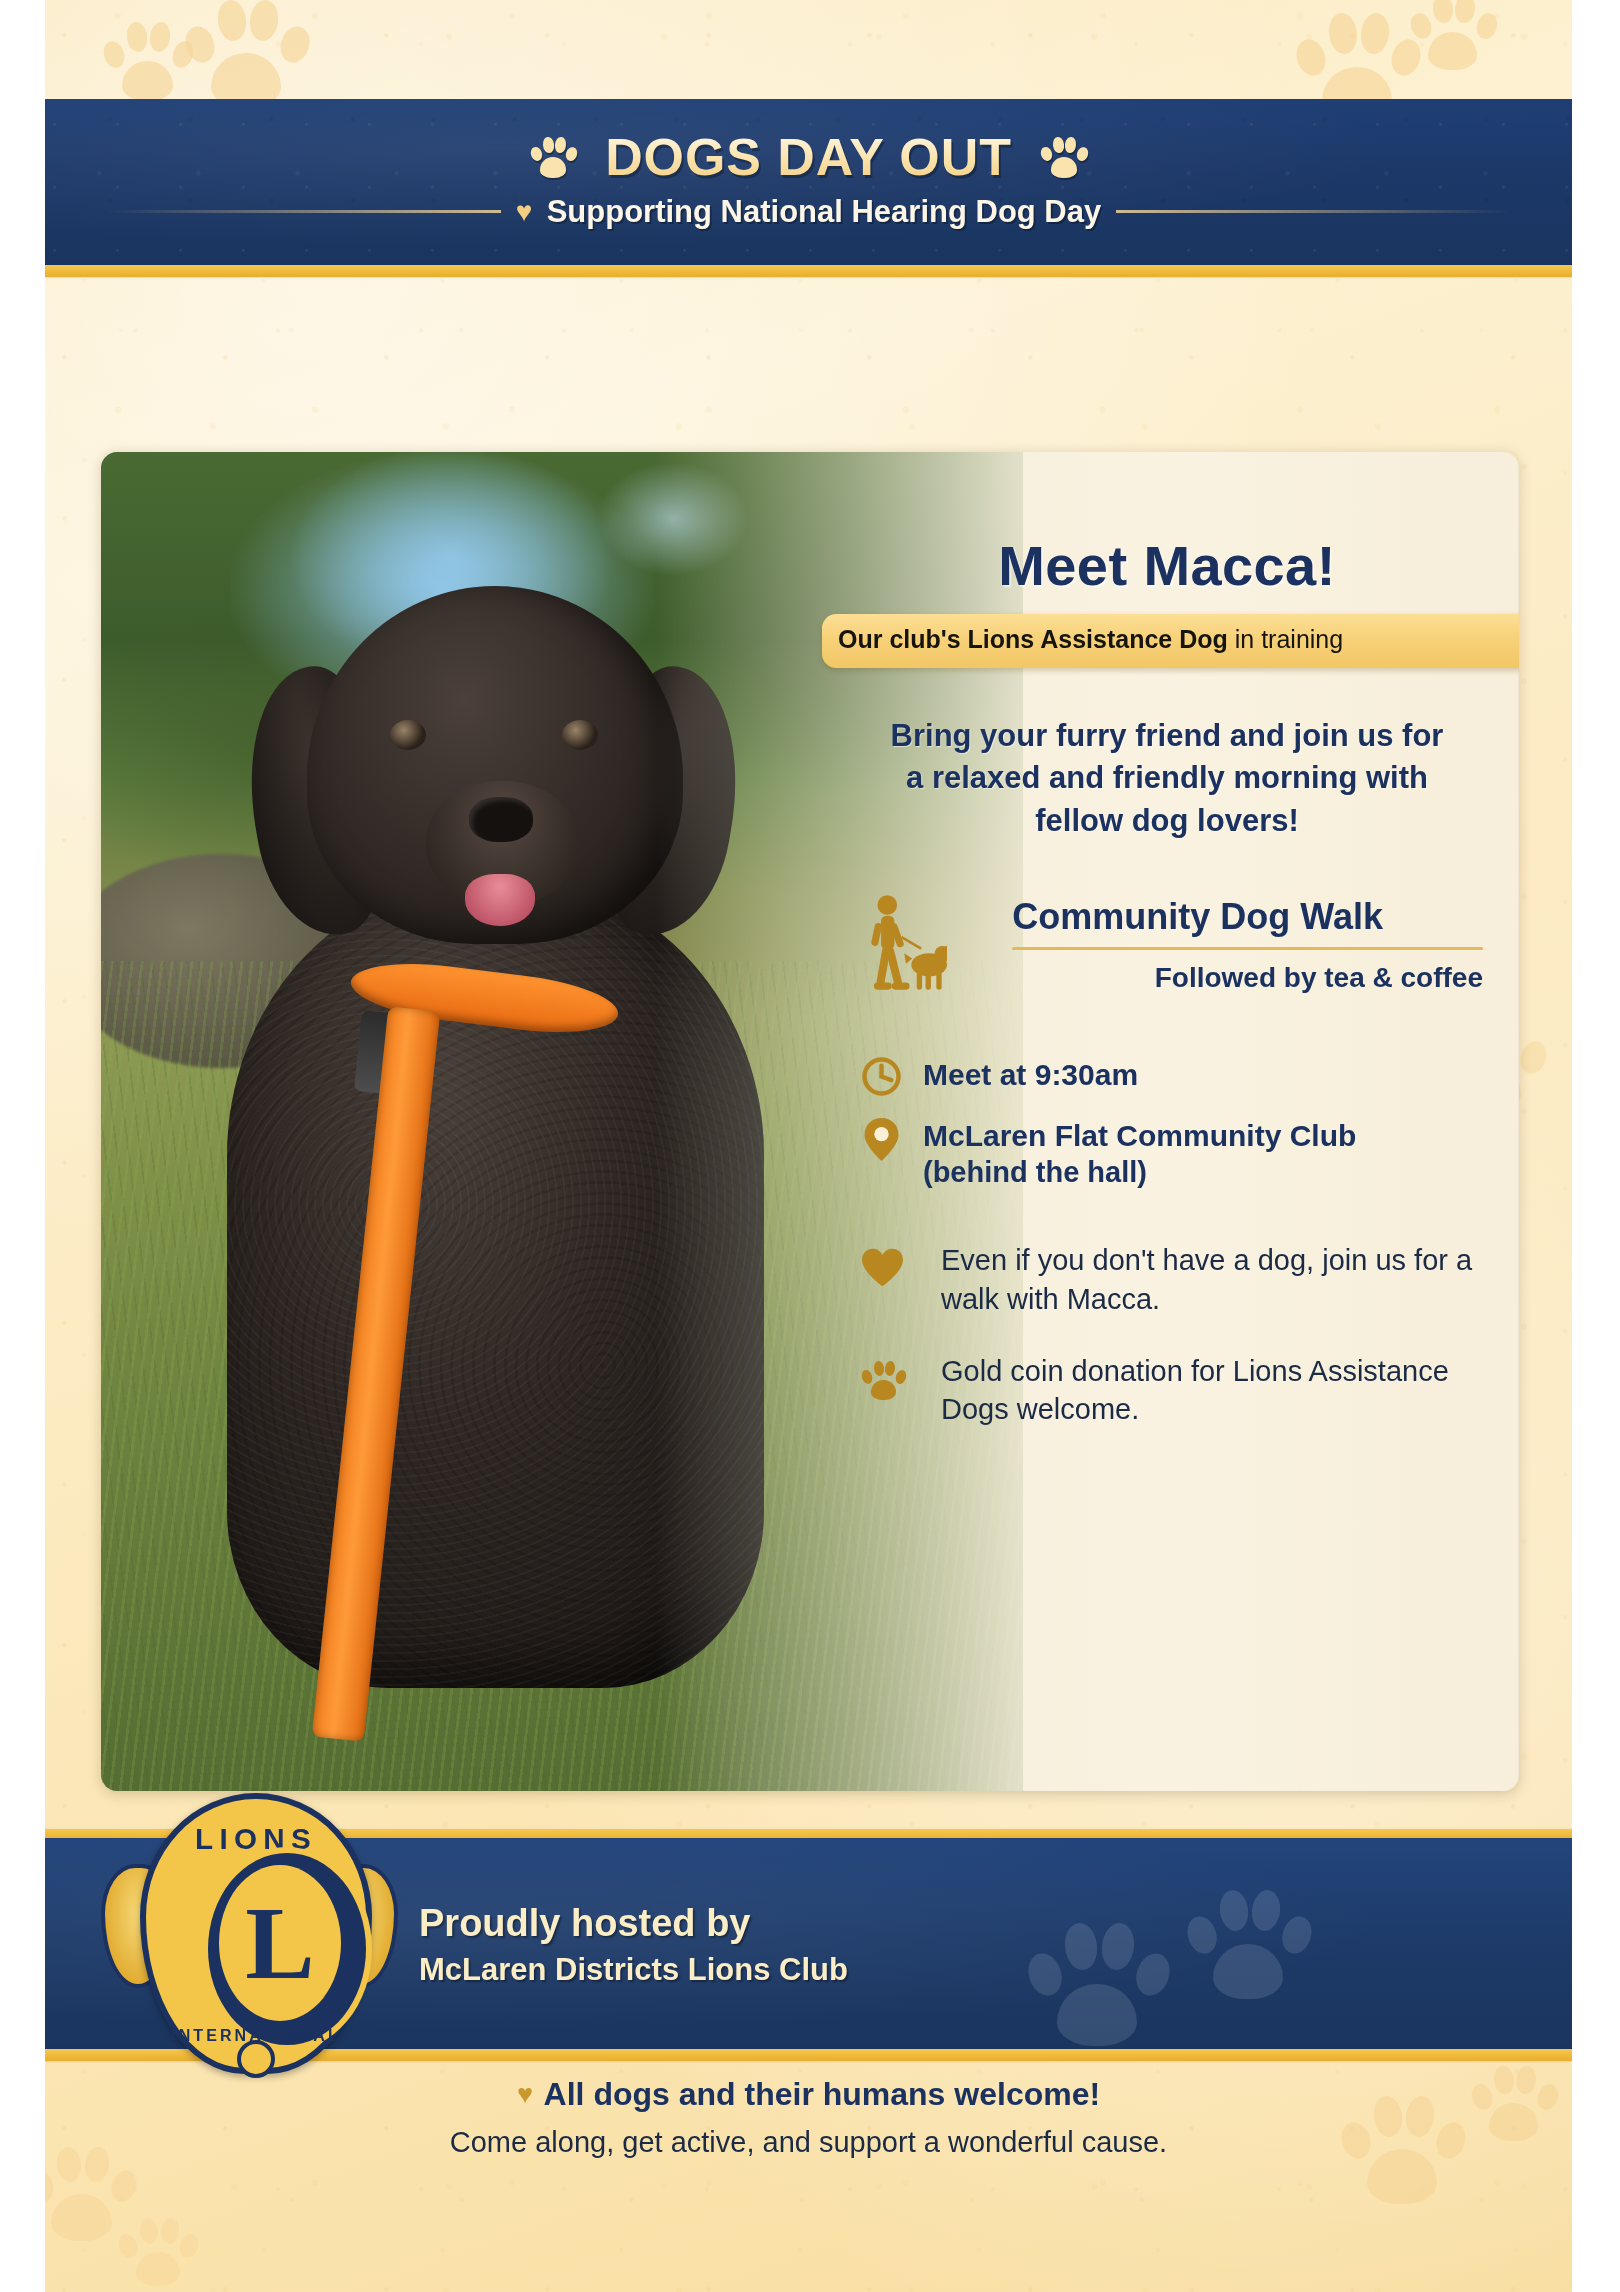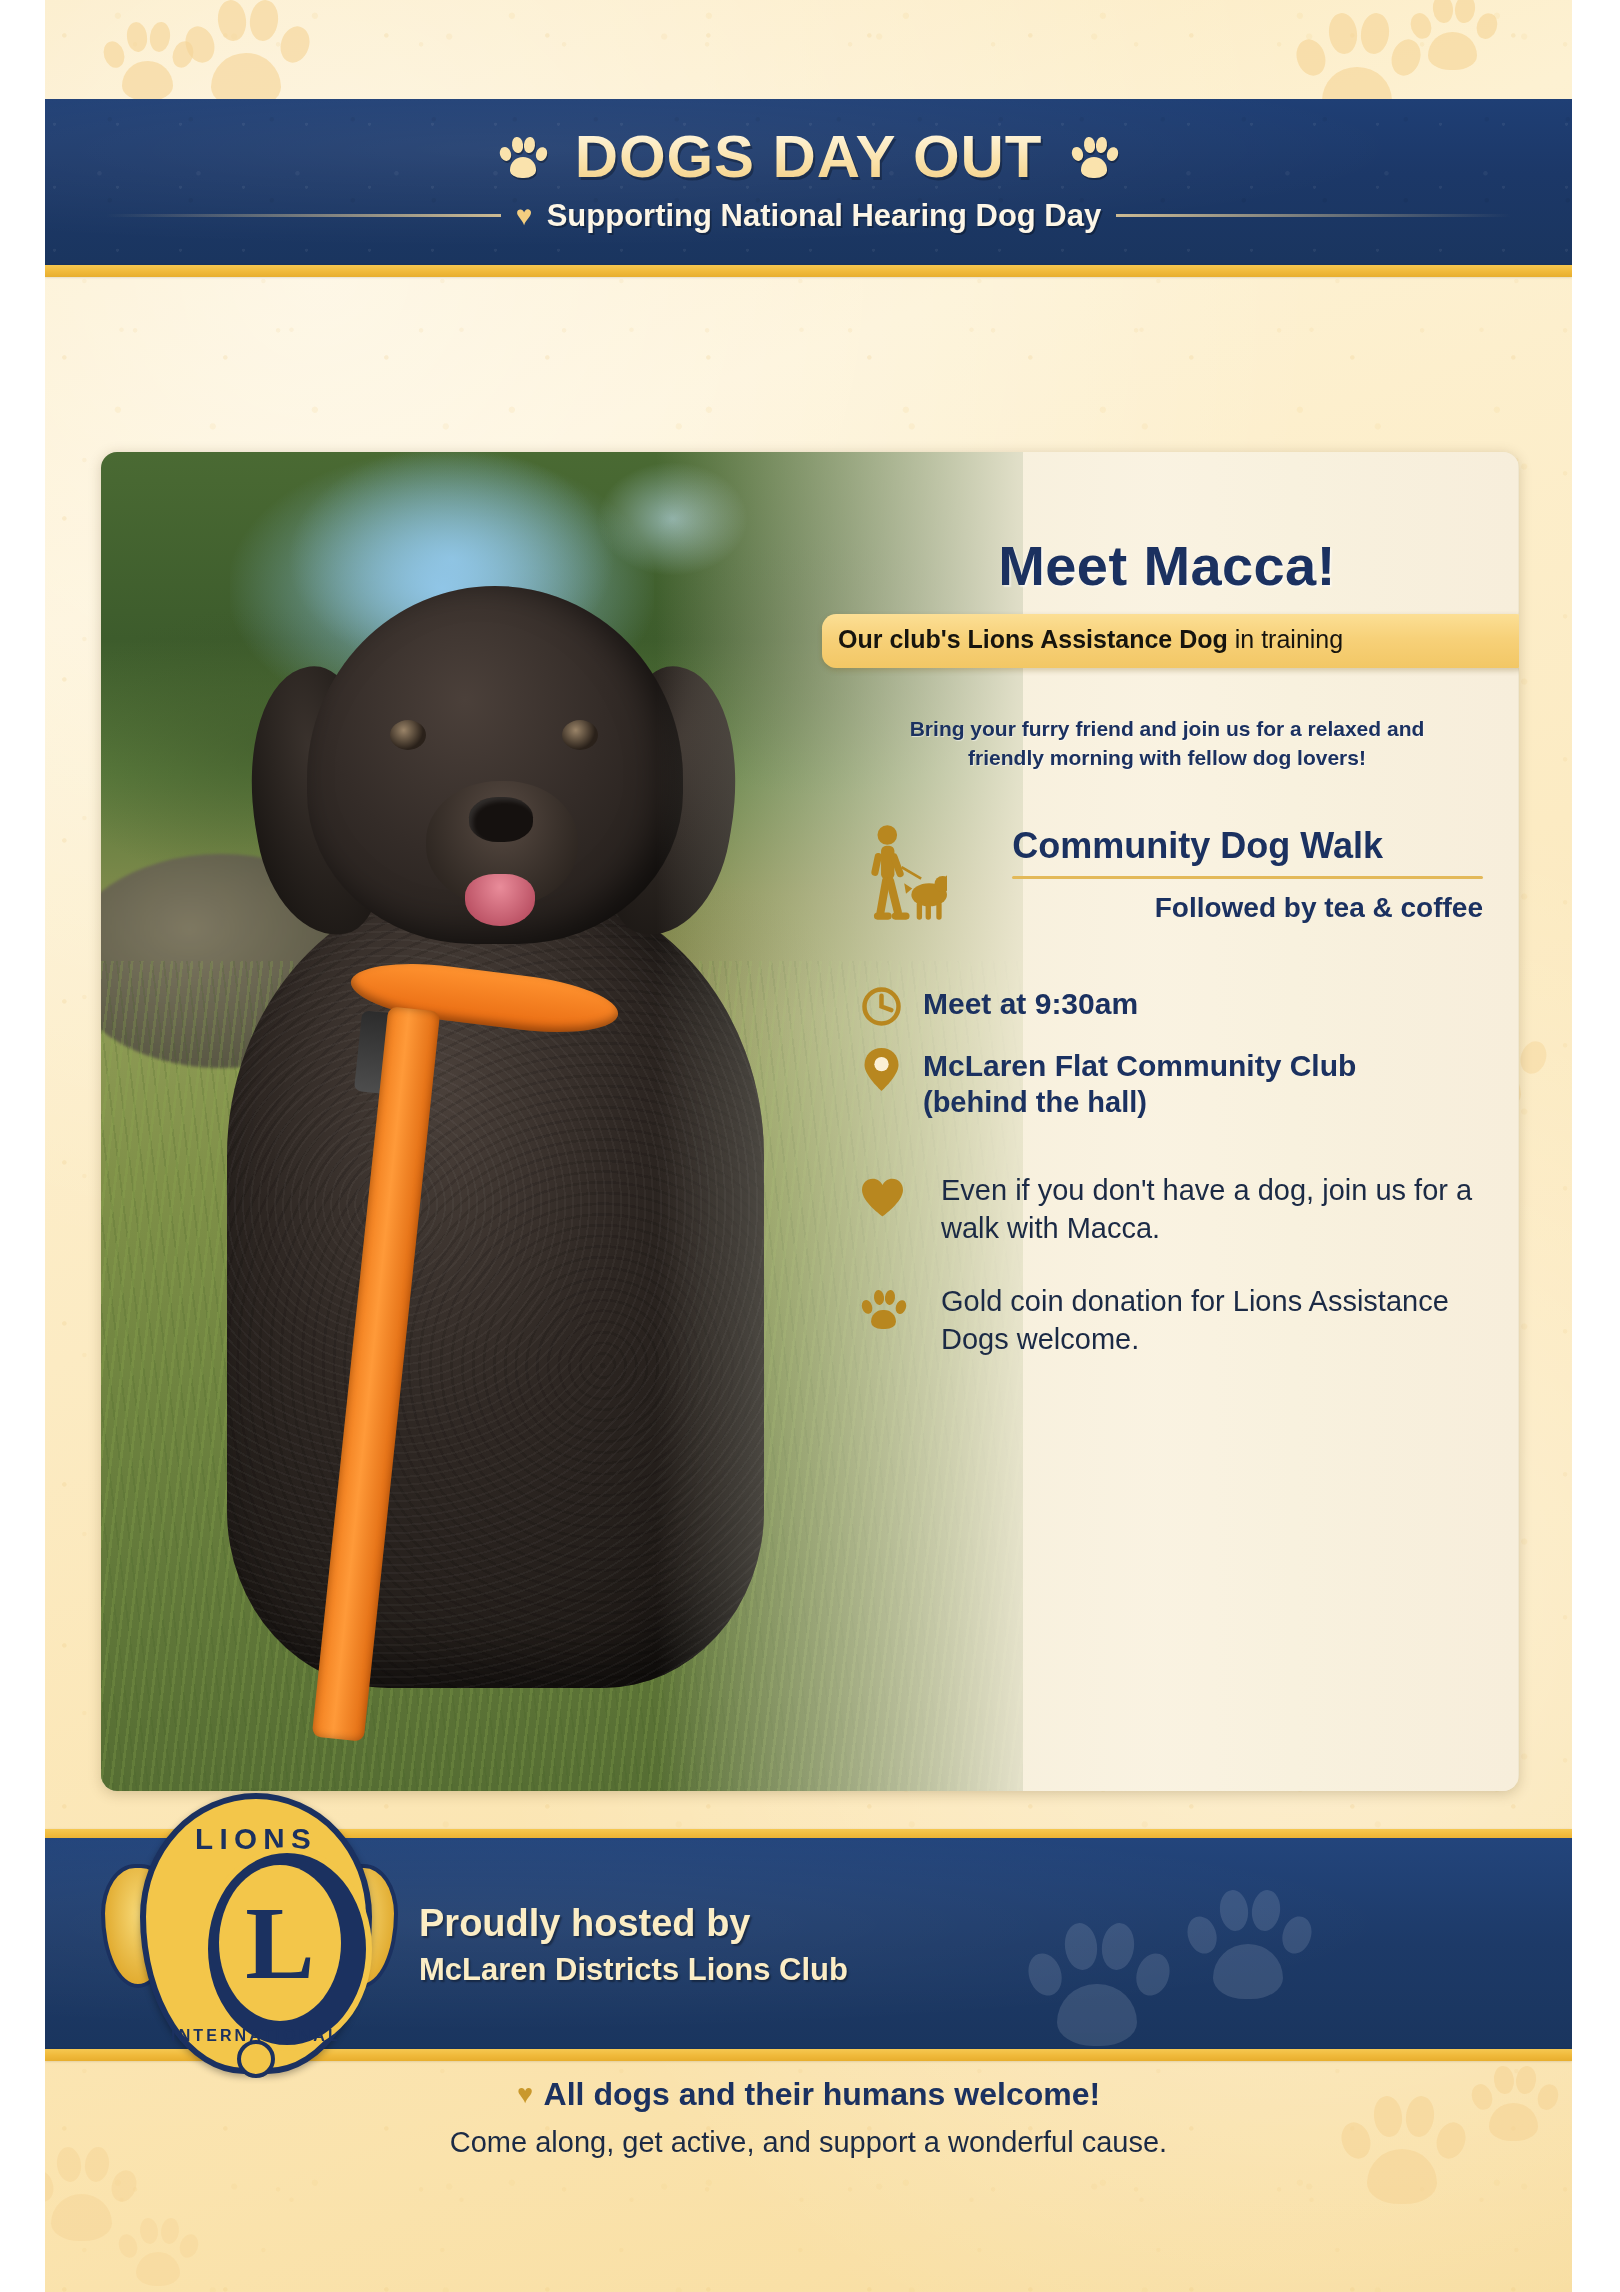--- a/index.html
+++ b/index.html
@@ -63,21 +63,21 @@
     background-image:
       radial-gradient(circle at 15% 40%, rgba(255,255,255,.5) 0 1.3px, transparent 1.8px),
       radial-gradient(circle at 55% 75%, rgba(255,255,255,.4) 0 1.8px, transparent 2.7px),
       radial-gradient(circle at 80% 25%, rgba(0,0,0,.35) 0 1.8px, transparent 2.7px);
     background-size:63px 63px,99px 99px,81px 81px;
   }
   .header-inner{position:relative;height:100%;display:flex;flex-direction:column;
     align-items:center;justify-content:center;}
   .title-row{display:flex;align-items:center;justify-content:center;gap:27px;margin-top:-3.6px;}
   .poster-title{
-    font-size:60px;font-weight:800;letter-spacing:0.9px;
+    font-size:52px;font-weight:800;letter-spacing:0.9px;
     color:#fceecb;
     background:linear-gradient(180deg,#fff8e4 0%,#fae2ab 55%,#f3cf85 100%);
     -webkit-background-clip:text;background-clip:text;-webkit-text-fill-color:transparent;
     filter:drop-shadow(2.7px 3.6px 0 rgba(0,0,0,.28));
     white-space:nowrap;line-height:1;
   }
   .title-paw{position:relative;width:50px;height:47px;color:#fae3ad;
     filter:drop-shadow(1.8px 2.7px 0 rgba(0,0,0,.3));}
 
   .subtitle-row{display:flex;align-items:center;justify-content:center;gap:14.3px;margin-top:10.7px;width:92%;}
@@ -201,21 +201,21 @@
     position:relative;margin:19.7px 0 0 -29px;width:708px;box-sizing:border-box;
     padding:11.6px 12.5px 13.4px 16px;border-radius:14.3px;
     background:linear-gradient(180deg,#fcdf95 0%,#f7d179 45%,#f2c765 100%);
     box-shadow:0 2.7px 5.4px rgba(120,90,25,.25);
     font-size:25px;color:#16140e;text-align:left;white-space:nowrap;
   }
   .badge b{font-weight:800;}
   .badge span.thin{font-weight:400;}
 
   .blurb{
-    text-align:center;font-size:21px;font-weight:600;line-height:1.38;
+    text-align:center;font-size:31px;font-weight:600;line-height:1.38;
     color:#1b3160;margin:47px 30px 0 30px;
     text-shadow:0.9px 0.9px 0.9px rgba(255,255,255,.55);
   }
 
   
   .walk{display:flex;align-items:flex-start;gap:18px;margin:50px 0 0 14.3px;}
   .walk-icon{width:82px;height:106px;flex:0 0 82px;position:relative;color:#b8871f;}
   .walk-right{flex:1;padding-top:3.6px;margin-left:47px;}
   .walk-title{font-size:36px;font-weight:800;color:#1b3160;line-height:1.1;}
   .walk-rule{height:2.7px;background:#e3b959;margin:10.7px 0 12.5px 0;border-radius:1.8px;}

